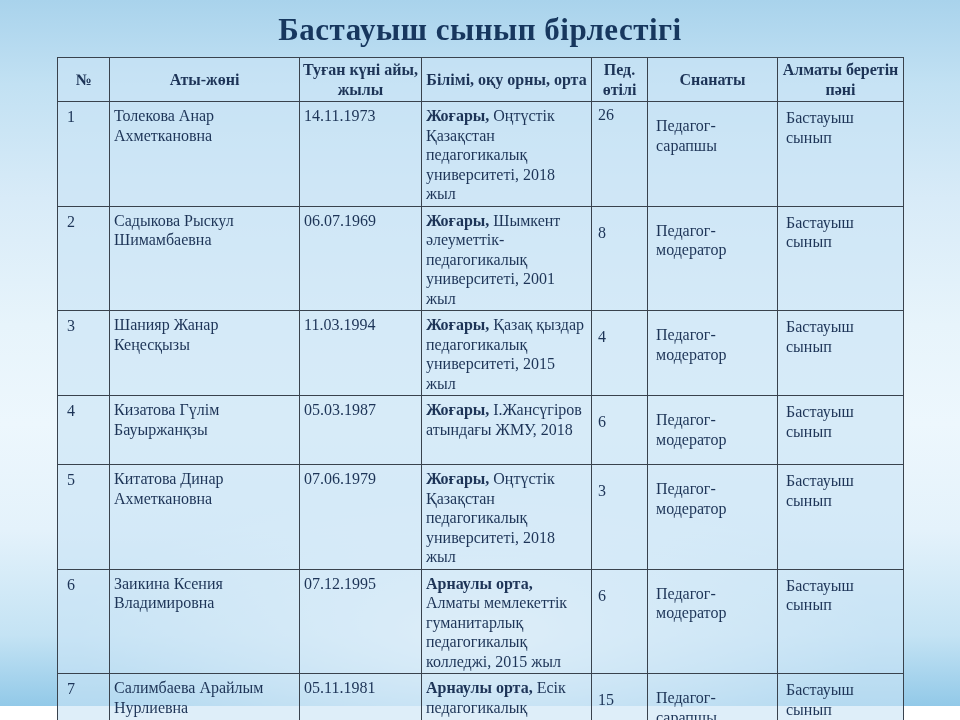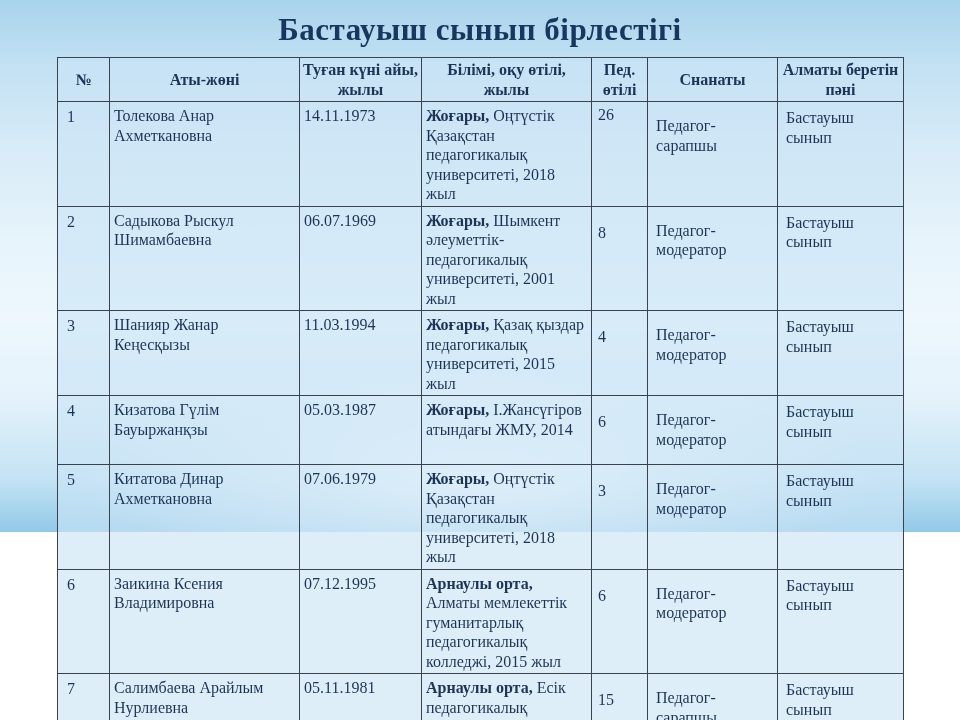--- a/index.html
+++ b/index.html
@@ -1,21 +1,21 @@
 <!DOCTYPE html>
 <html><head>
 <meta charset="utf-8">
 <style>
   html, body { margin: 0; padding: 0; }
   body {
     width: 960px; height: 720px; overflow: hidden;
     font-family: "Liberation Serif", "DejaVu Serif", serif;
   }
   .slide {
-    position: relative; width: 960px; height: 532px;
+    position: relative; width: 960px; height: 706px;
     background:
       radial-gradient(ellipse 60% 30% at 50% 90%, rgba(255,255,255,0.95), rgba(255,255,255,0) 70%),
       linear-gradient(180deg, #a9d3ec 0%, #c2e1f3 12%, #d8ebf8 28%, #e7f4fb 46%, #edf7fd 60%, #e4f2fb 75%, #c4e3f4 90%, #92c9e8 100%);
   }
   .title {
     position: absolute; top: 12px; left: 0; width: 100%;
     margin: 0; text-align: center;
     font-size: 31px; font-weight: bold; color: #17375e;
     letter-spacing: 0.5px;
   }
@@ -67,21 +67,21 @@
       <col style="width:170px">
       <col style="width:56px">
       <col style="width:130px">
       <col style="width:126px">
     </colgroup>
     <thead>
       <tr>
           <th>№</th>
           <th>Аты-жөні</th>
           <th>Туған күні айы, жылы</th>
-          <th>Білімі, оқу өтілі, жылы</th>
+          <th>Білімі, оқу орны, орта</th>
           <th>Пед. өтілі</th>
           <th>Снанаты</th>
           <th>Алматы беретін пәні</th>
         </tr>
     </thead>
     <tbody>
         <tr>
           <td>1</td>
           <td>Толекова Анар Ахметкановна</td>
           <td>14.11.1973</td>
@@ -105,21 +105,21 @@
           <td>11.03.1994</td>
           <td><span class="b">Жоғары,</span><span> Қазақ қыздар педагогикалық университеті, 2015 жыл</span></td>
           <td>4</td>
           <td>Педагог-модератор</td>
           <td>Бастауыш сынып</td>
         </tr>
         <tr>
           <td>4</td>
           <td>Кизатова Гүлім Бауыржанқзы</td>
           <td>05.03.1987</td>
-          <td><span class="b">Жоғары,</span><span> І.Жансүгіров атындағы ЖМУ, 2014</span></td>
+          <td><span class="b">Жоғары,</span><span> І.Жансүгіров атындағы ЖМУ, 2018</span></td>
           <td>6</td>
           <td>Педагог-модератор</td>
           <td>Бастауыш сынып</td>
         </tr>
         <tr>
           <td>5</td>
           <td>Китатова Динар Ахметкановна</td>
           <td>07.06.1979</td>
           <td><span class="b">Жоғары,</span><span> Оңтүстік Қазақстан педагогикалық университеті, 2018 жыл</span></td>
           <td>3</td>

